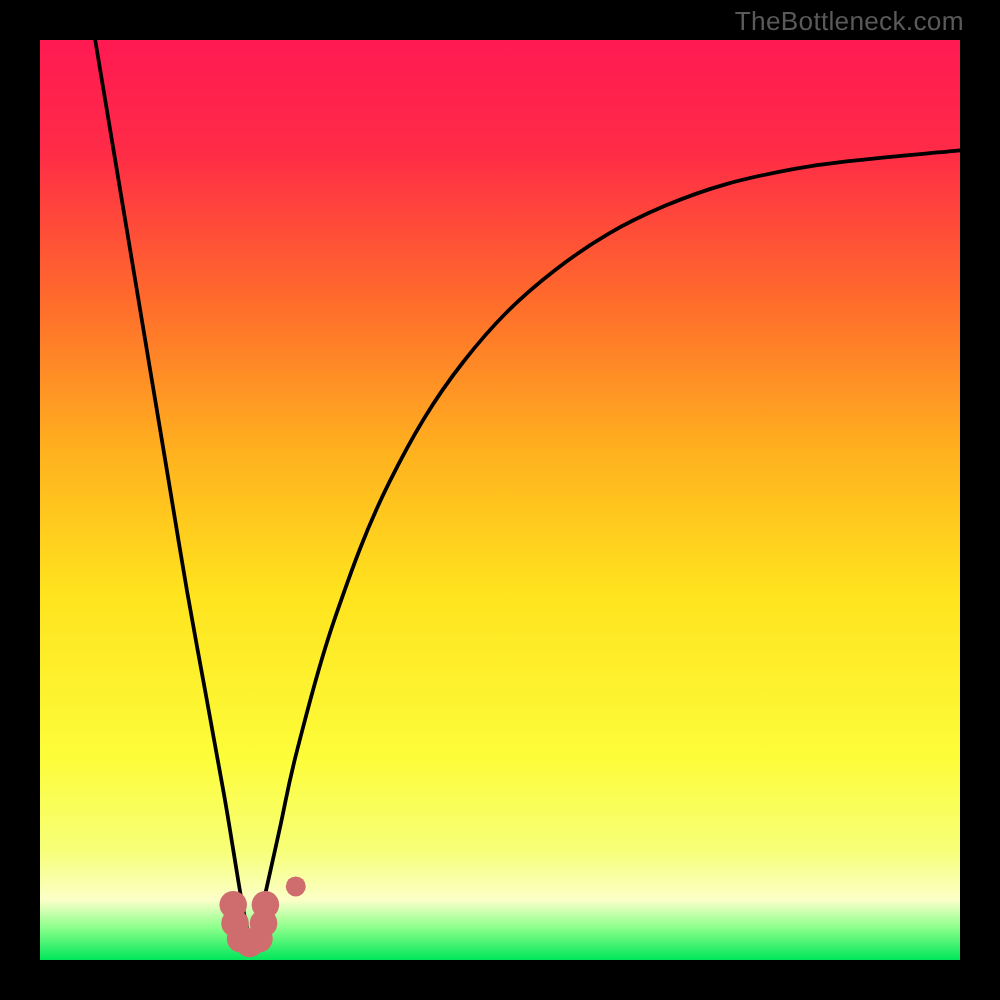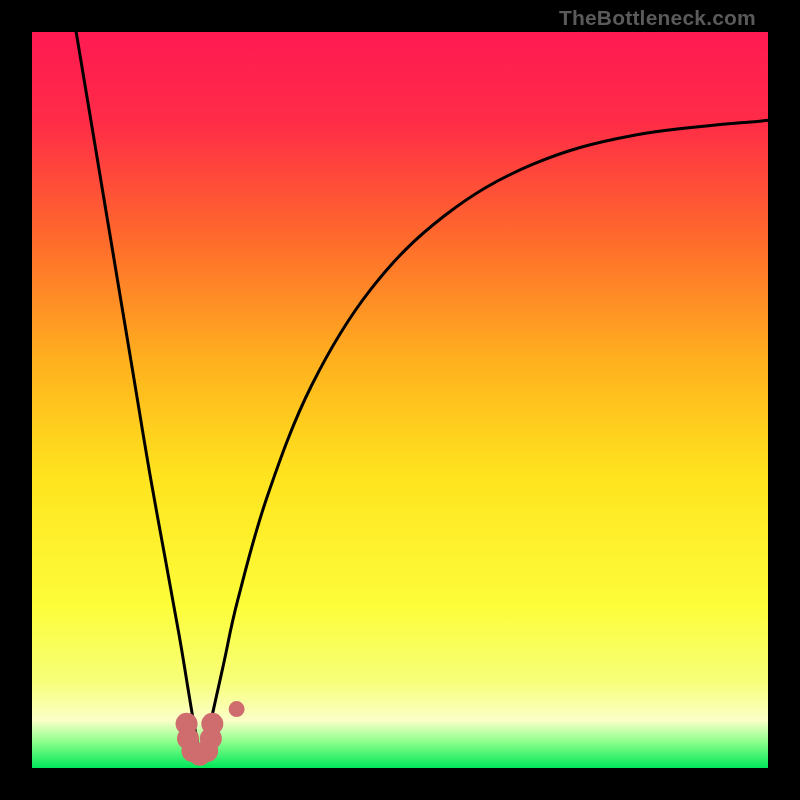--- a/index.html
+++ b/index.html
@@ -49,14 +49,14 @@
         <circle cx="188.03" cy="738.56" r="11" fill="#cf6d6e"></circle>
         <circle cx="192.45" cy="751.07" r="11" fill="#cf6d6e"></circle>
         <circle cx="199.81" cy="754.75" r="11" fill="#cf6d6e"></circle>
         <circle cx="207.17" cy="751.07" r="11" fill="#cf6d6e"></circle>
         <circle cx="210.85" cy="738.56" r="11" fill="#cf6d6e"></circle>
         <circle cx="212.32" cy="723.84" r="11" fill="#cf6d6e"></circle>
         <circle cx="236.61" cy="709.12" r="8" fill="#cf6d6e"></circle>
       </g>
   </svg>
 
-  <div class="watermark" style="right: 44px; top: 6px; font-weight: bold;">TheBottleneck.com</div>
+  <div class="watermark" style="right: 29px; top: 6px;">TheBottleneck.com</div>
 </div>
 
 </body></html>

